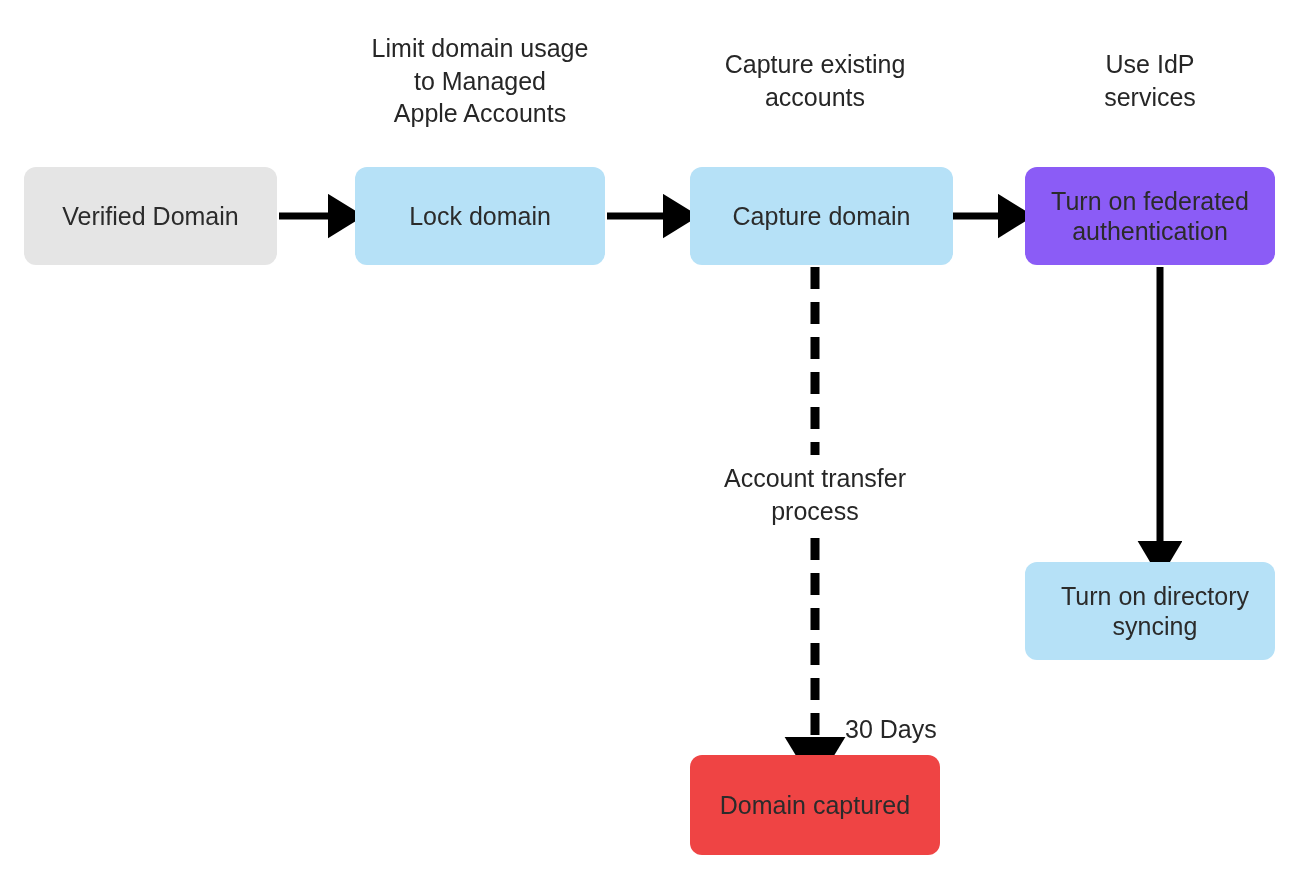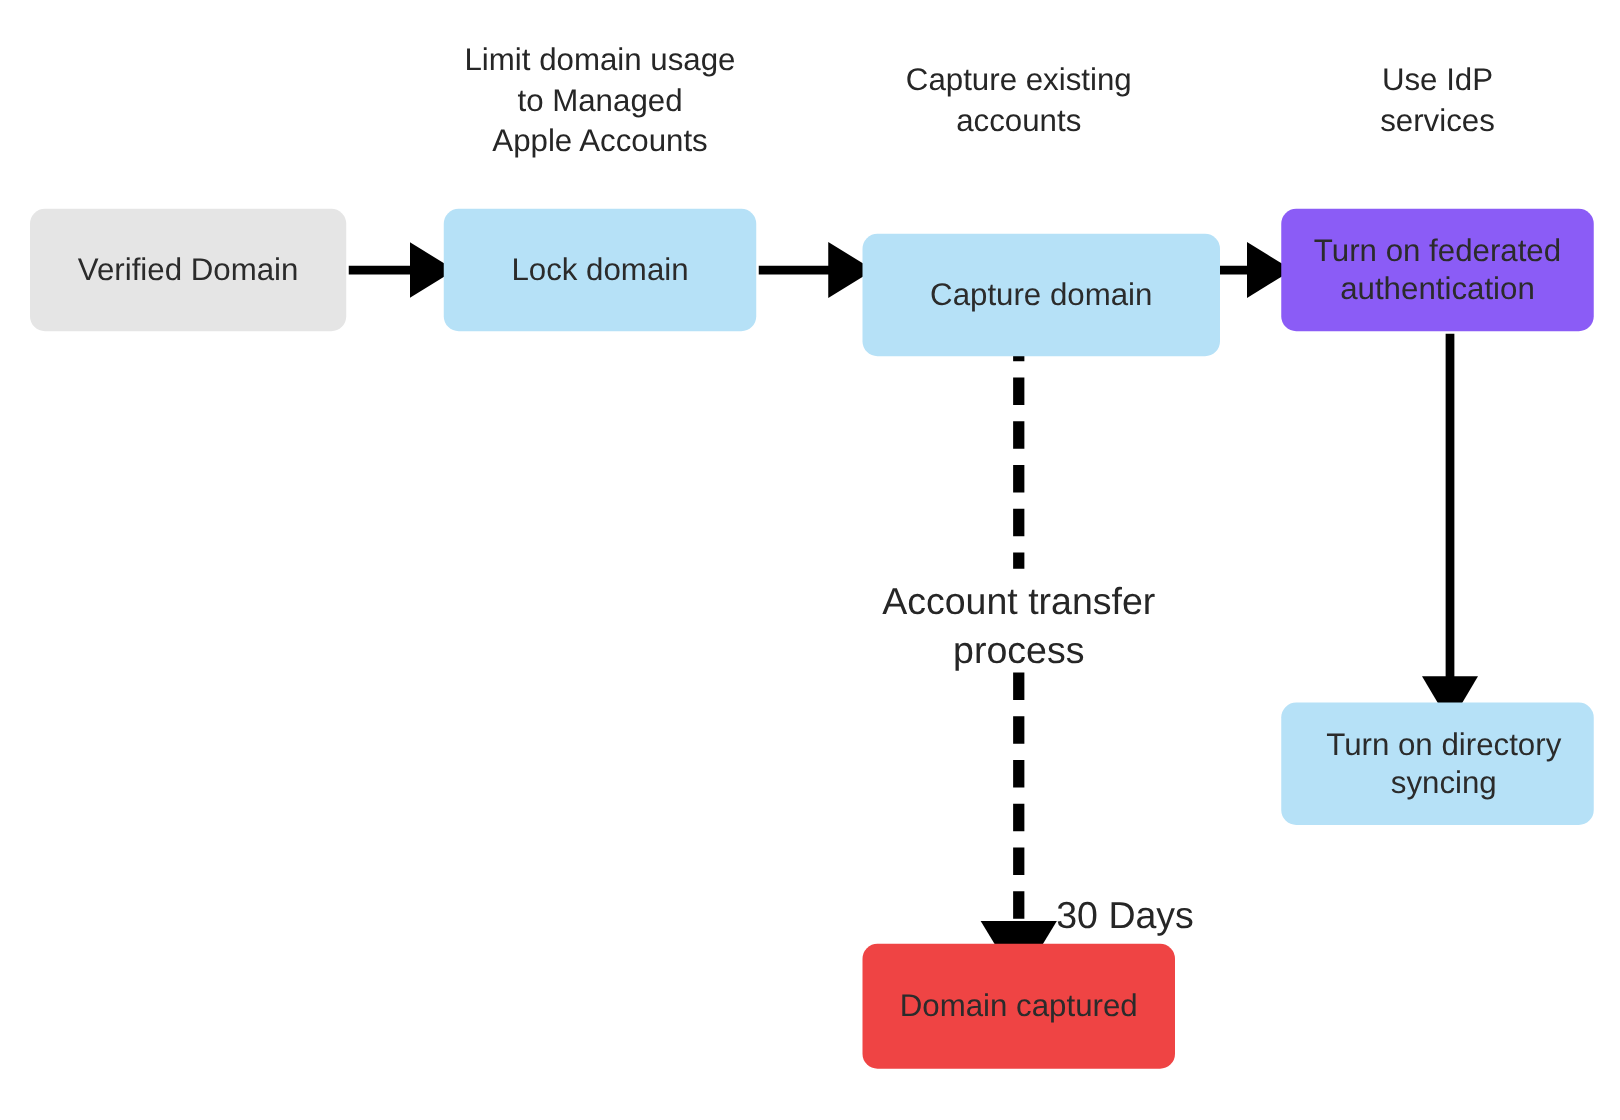--- a/index.html
+++ b/index.html
@@ -37,21 +37,21 @@
   .caption {
     position: absolute;
     text-align: center;
     font-size: 25px;
     line-height: 1.30;
     color: #262626;
     white-space: pre-line;
   }
   .edge-label {
     position: absolute;
-    font-size: 30px;
+    font-size: 25px;
     line-height: 1.30;
     color: #262626;
     text-align: center;
     white-space: pre-line;
   }
   svg.links {
     position: absolute;
     left: 0;
     top: 0;
     width: 1296px;
@@ -97,21 +97,21 @@
   <div class="caption" style="left:665px; top:48px; width:300px;">Capture existing
 accounts</div>
 
   <div class="caption" style="left:1000px; top:48px; width:300px;">Use IdP
 services</div>
 
   <div class="node" style="left:24px; top:167px; width:253px; height:98px; background:#e5e5e5;">Verified Domain</div>
 
   <div class="node" style="left:355px; top:167px; width:250px; height:98px; background:#b6e1f7;">Lock domain</div>
 
-  <div class="node" style="left:690px; top:167px; width:286px; height:98px; background:#b6e1f7;margin-top:20px;">Capture domain</div>
+  <div class="node" style="left:690px; top:167px; width:263px; height:98px; background:#b6e1f7;">Capture domain</div>
 
   <div class="node" style="left:1025px; top:167px; width:250px; height:98px; background:#8b5cf6;">Turn on federated
 authentication</div>
 
   <div class="node" style="left:1025px; top:562px; width:250px; height:98px; background:#b6e1f7;padding-left:20px;">Turn on directory
 syncing</div>
 
   <div class="node" style="left:690px; top:755px; width:250px; height:100px; background:#ef4444;">Domain captured</div>
 
   <div class="edge-label" style="left:665px; top:462px; width:300px; text-align:center;">Account transfer

